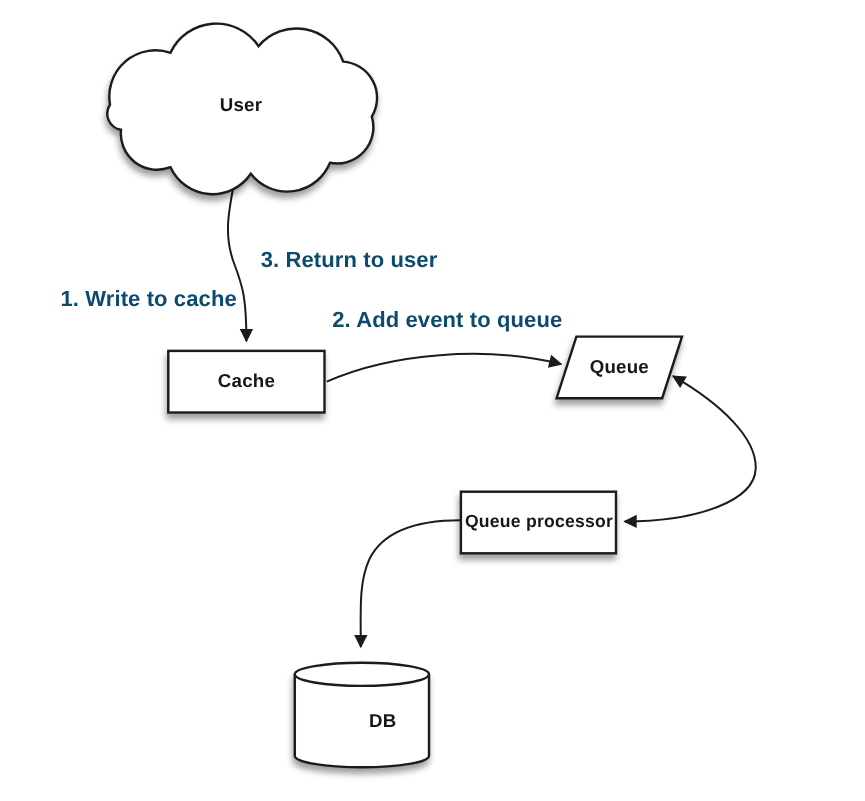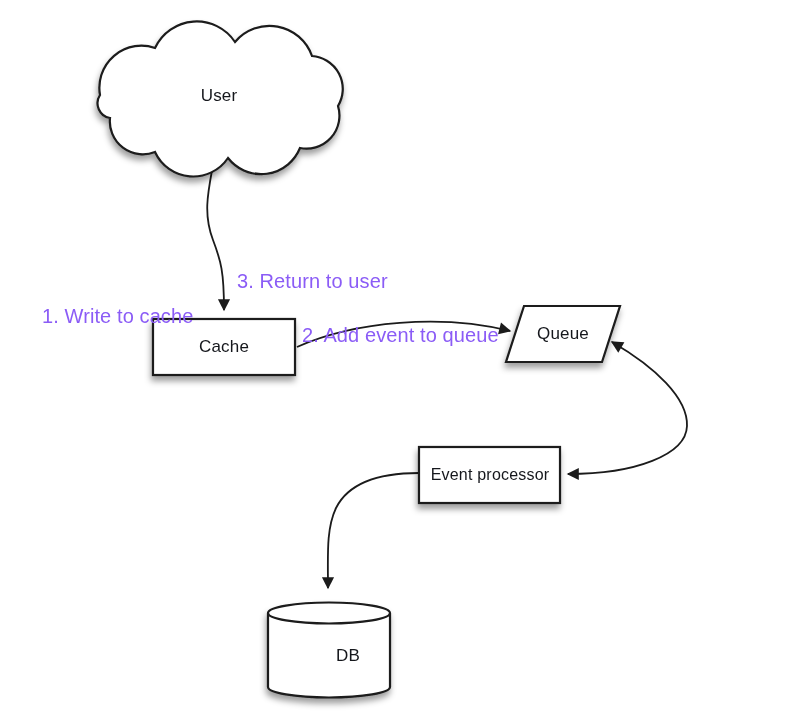--- a/index.html
+++ b/index.html
@@ -8,44 +8,44 @@
     padding: 0;
     background: #ffffff;
   }
   .stage {
     position: relative;
     width: 712px;
     height: 728px;
     background: #ffffff;
     font-family: "Liberation Sans", sans-serif;
     overflow: hidden;
+    font-weight: bold;
   }
   .stage svg {
     position: absolute;
     left: 0;
     top: 0;
   }
   .node-label {
     position: absolute;
     transform: translate(-50%, -50%);
     font-size: 17px;
     color: #15171c;
     white-space: nowrap;
     letter-spacing: 0.2px;
   }
   .node-label.small {
     font-size: 16px;
   }
   .step-label {
     position: absolute;
     font-size: 20px;
-    color: #8b5cf6;
+    color: #0c4a6e;
     white-space: nowrap;
     letter-spacing: 0.1px;
-    margin-top: 44px;
   }
 </style>
 </head>
 <body>
 
 <div class="stage">
 
   <svg width="786" height="728" viewBox="0 0 786 728">
     <defs>
       <marker id="arrowHead" viewBox="0 0 10 10" refX="8.5" refY="5" markerWidth="7.5" markerHeight="7.5" orient="auto-start-reverse">
@@ -73,20 +73,20 @@
       <g filter="url(#softShadow)">
         <path d="M268,613 L268,687 A61,10.5 0 0 0 390,687 L390,613 A61,10.5 0 0 0 268,613 Z"></path>
         <path d="M268,613 A61,10.5 0 0 0 390,613" fill="none"></path>
       </g>
     </g>
   </svg>
 
   <div class="node-label" style="left:219px; top:96px;">User</div>
   <div class="node-label" style="left:224px; top:347px;text-align:right;">Cache</div>
   <div class="node-label" style="left:563px; top:334px;">Queue</div>
-  <div class="node-label small" style="left:490px; top:475px;">Event processor</div>
+  <div class="node-label small" style="left:490px; top:475px;">Queue processor</div>
   <div class="node-label" style="left:348px; top:656px;">DB</div>
 
-  <div class="step-label" style="left:42px; top:261px;">1. Write to cache</div>
+  <div class="step-label" style="left:55px; top:261px;">1. Write to cache</div>
   <div class="step-label" style="left:302px; top:280px;">2. Add event to queue</div>
   <div class="step-label" style="left:237px; top:226px;">3. Return to user</div>
 
 </div>
 
 </body></html>

